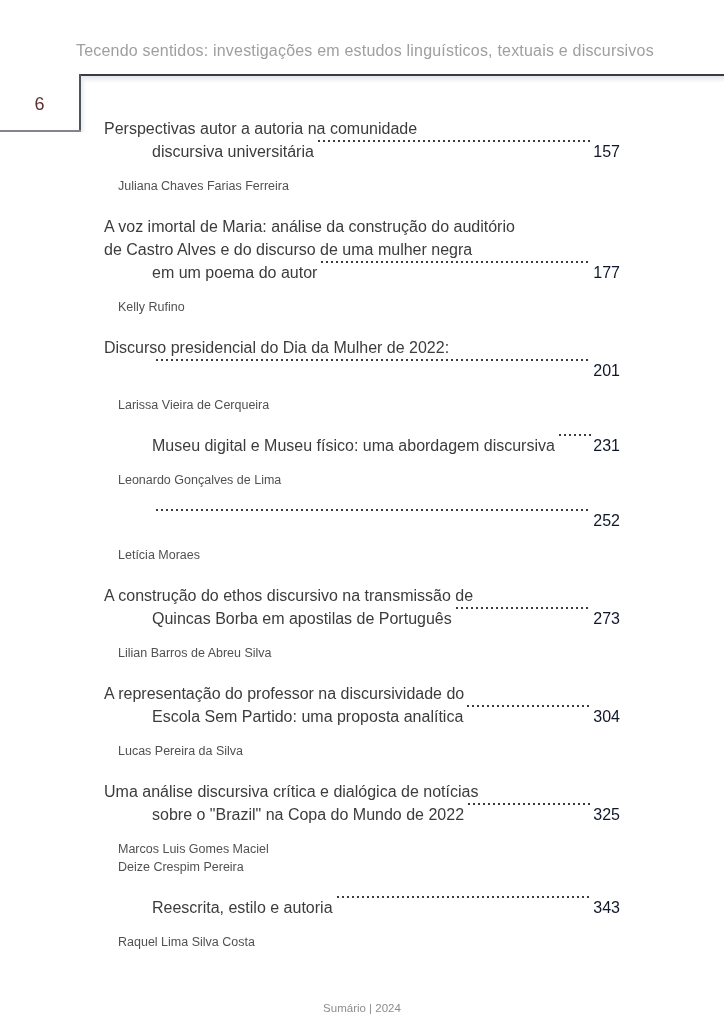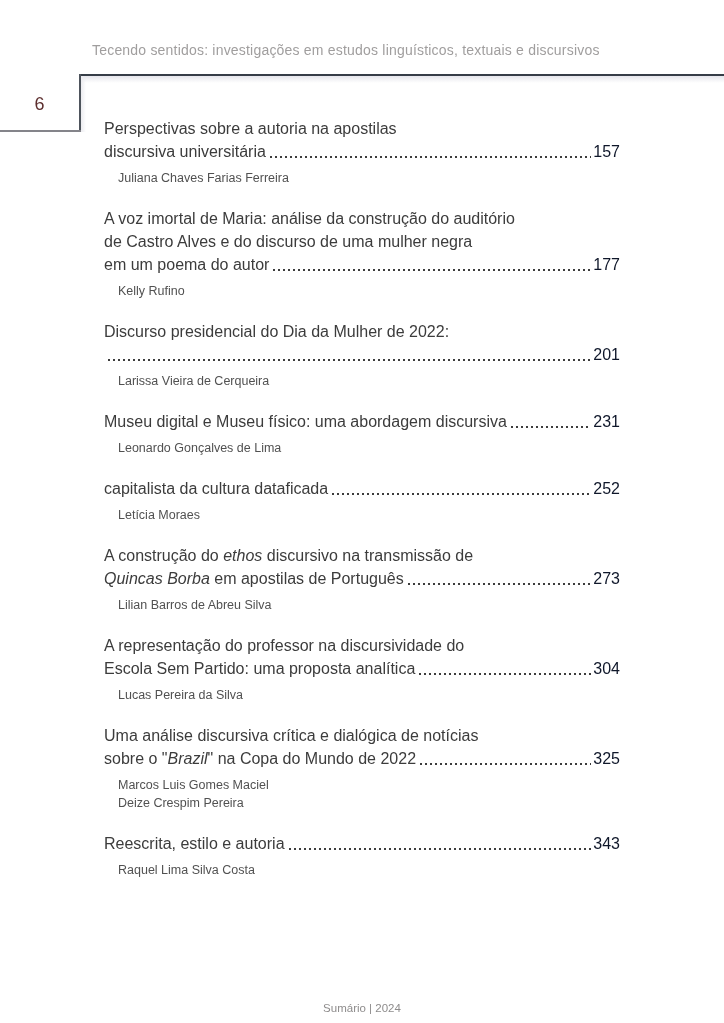--- a/index.html
+++ b/index.html
@@ -7,23 +7,23 @@
   .page {
     position: relative;
     width: 724px;
     height: 1023px;
     background: #ffffff;
     font-family: "Liberation Sans", "DejaVu Sans", sans-serif;
     overflow: hidden;
   }
   .running-title {
     position: absolute;
-    left: 92px;
+    left: 76px;
     top: 42px;
-    font-size: 14px;
+    font-size: 16px;
     color: #a09e9e;
     letter-spacing: 0.2px;
   }
   .rule-top {
     position: absolute;
     left: 79px; top: 74px; right: 0;
     height: 2px;
     background: #363d47;
   }
   .rule-top-shadow {
@@ -62,34 +62,34 @@
     position: absolute;
     left: 104px; top: 117px;
     width: 516px;
   }
   .entry { margin-bottom: 20px; }
   .tline {
     font-size: 16px;
     line-height: 23px;
     color: #3c3c3c;
   }
-  .tline.last { display: flex; align-items: flex-end; }
+  .tline.last { display: flex; align-items: flex-start; margin-left: 48px; }
   .ttext { white-space: nowrap; }
-  .it { font-style: italic; }
+  .it { }
   .leader {
     flex: 1;
     height: 2px;
     margin: 0 2px 5px 4px;
     background-image: linear-gradient(to right, #3c3c3c 36%, rgba(255,255,255,0) 36%);
     background-size: 5px 2px;
     background-repeat: repeat-x;
     background-position: left bottom;
   }
   .pagenum { font-size: 16px; color: #0f172a; }
-  .authors { margin-top: 6px; margin-left: 14px; }
+  .authors { margin-top: 14px; margin-left: 14px; }
   .author {
     font-size: 12.5px;
     line-height: 18px;
     color: #515151;
   }
   .footer {
     position: absolute;
     left: 0; right: 0;
     top: 1002px;
     text-align: center;
@@ -107,21 +107,21 @@
   <div class="rule-top-shadow"></div>
   <div class="rule-top"></div>
   <div class="rule-vert-shadow"></div>
   <div class="rule-vert"></div>
   <div class="rule-corner-bottom"></div>
 
   <div class="page-number">6</div>
 
   <main class="toc">
       <div class="entry">
-        <div class="tline"><span class="ttext"><span>Perspectivas sobre a autoria na apostilas</span></span></div>
+        <div class="tline"><span class="ttext"><span>Perspectivas autor a autoria na comunidade</span></span></div>
         <div class="tline last">
           <span class="ttext"><span>discursiva universitária</span></span>
           <span class="leader"></span>
           <span class="pagenum">157</span>
         </div>
         <div class="authors">
           <div class="author">Juliana Chaves Farias Ferreira</div>
         </div>
       </div>
       <div class="entry">
@@ -151,21 +151,20 @@
           <span class="ttext"><span>Museu digital e Museu físico: uma abordagem discursiva</span></span>
           <span class="leader"></span>
           <span class="pagenum">231</span>
         </div>
         <div class="authors">
           <div class="author">Leonardo Gonçalves de Lima</div>
         </div>
       </div>
       <div class="entry">
         <div class="tline last">
-          <span class="ttext"><span>capitalista da cultura dataficada</span></span>
           <span class="leader"></span>
           <span class="pagenum">252</span>
         </div>
         <div class="authors">
           <div class="author">Letícia Moraes</div>
         </div>
       </div>
       <div class="entry">
         <div class="tline"><span class="ttext"><span>A construção do </span><span class="it">ethos</span><span> discursivo na transmissão de</span></span></div>
         <div class="tline last">

